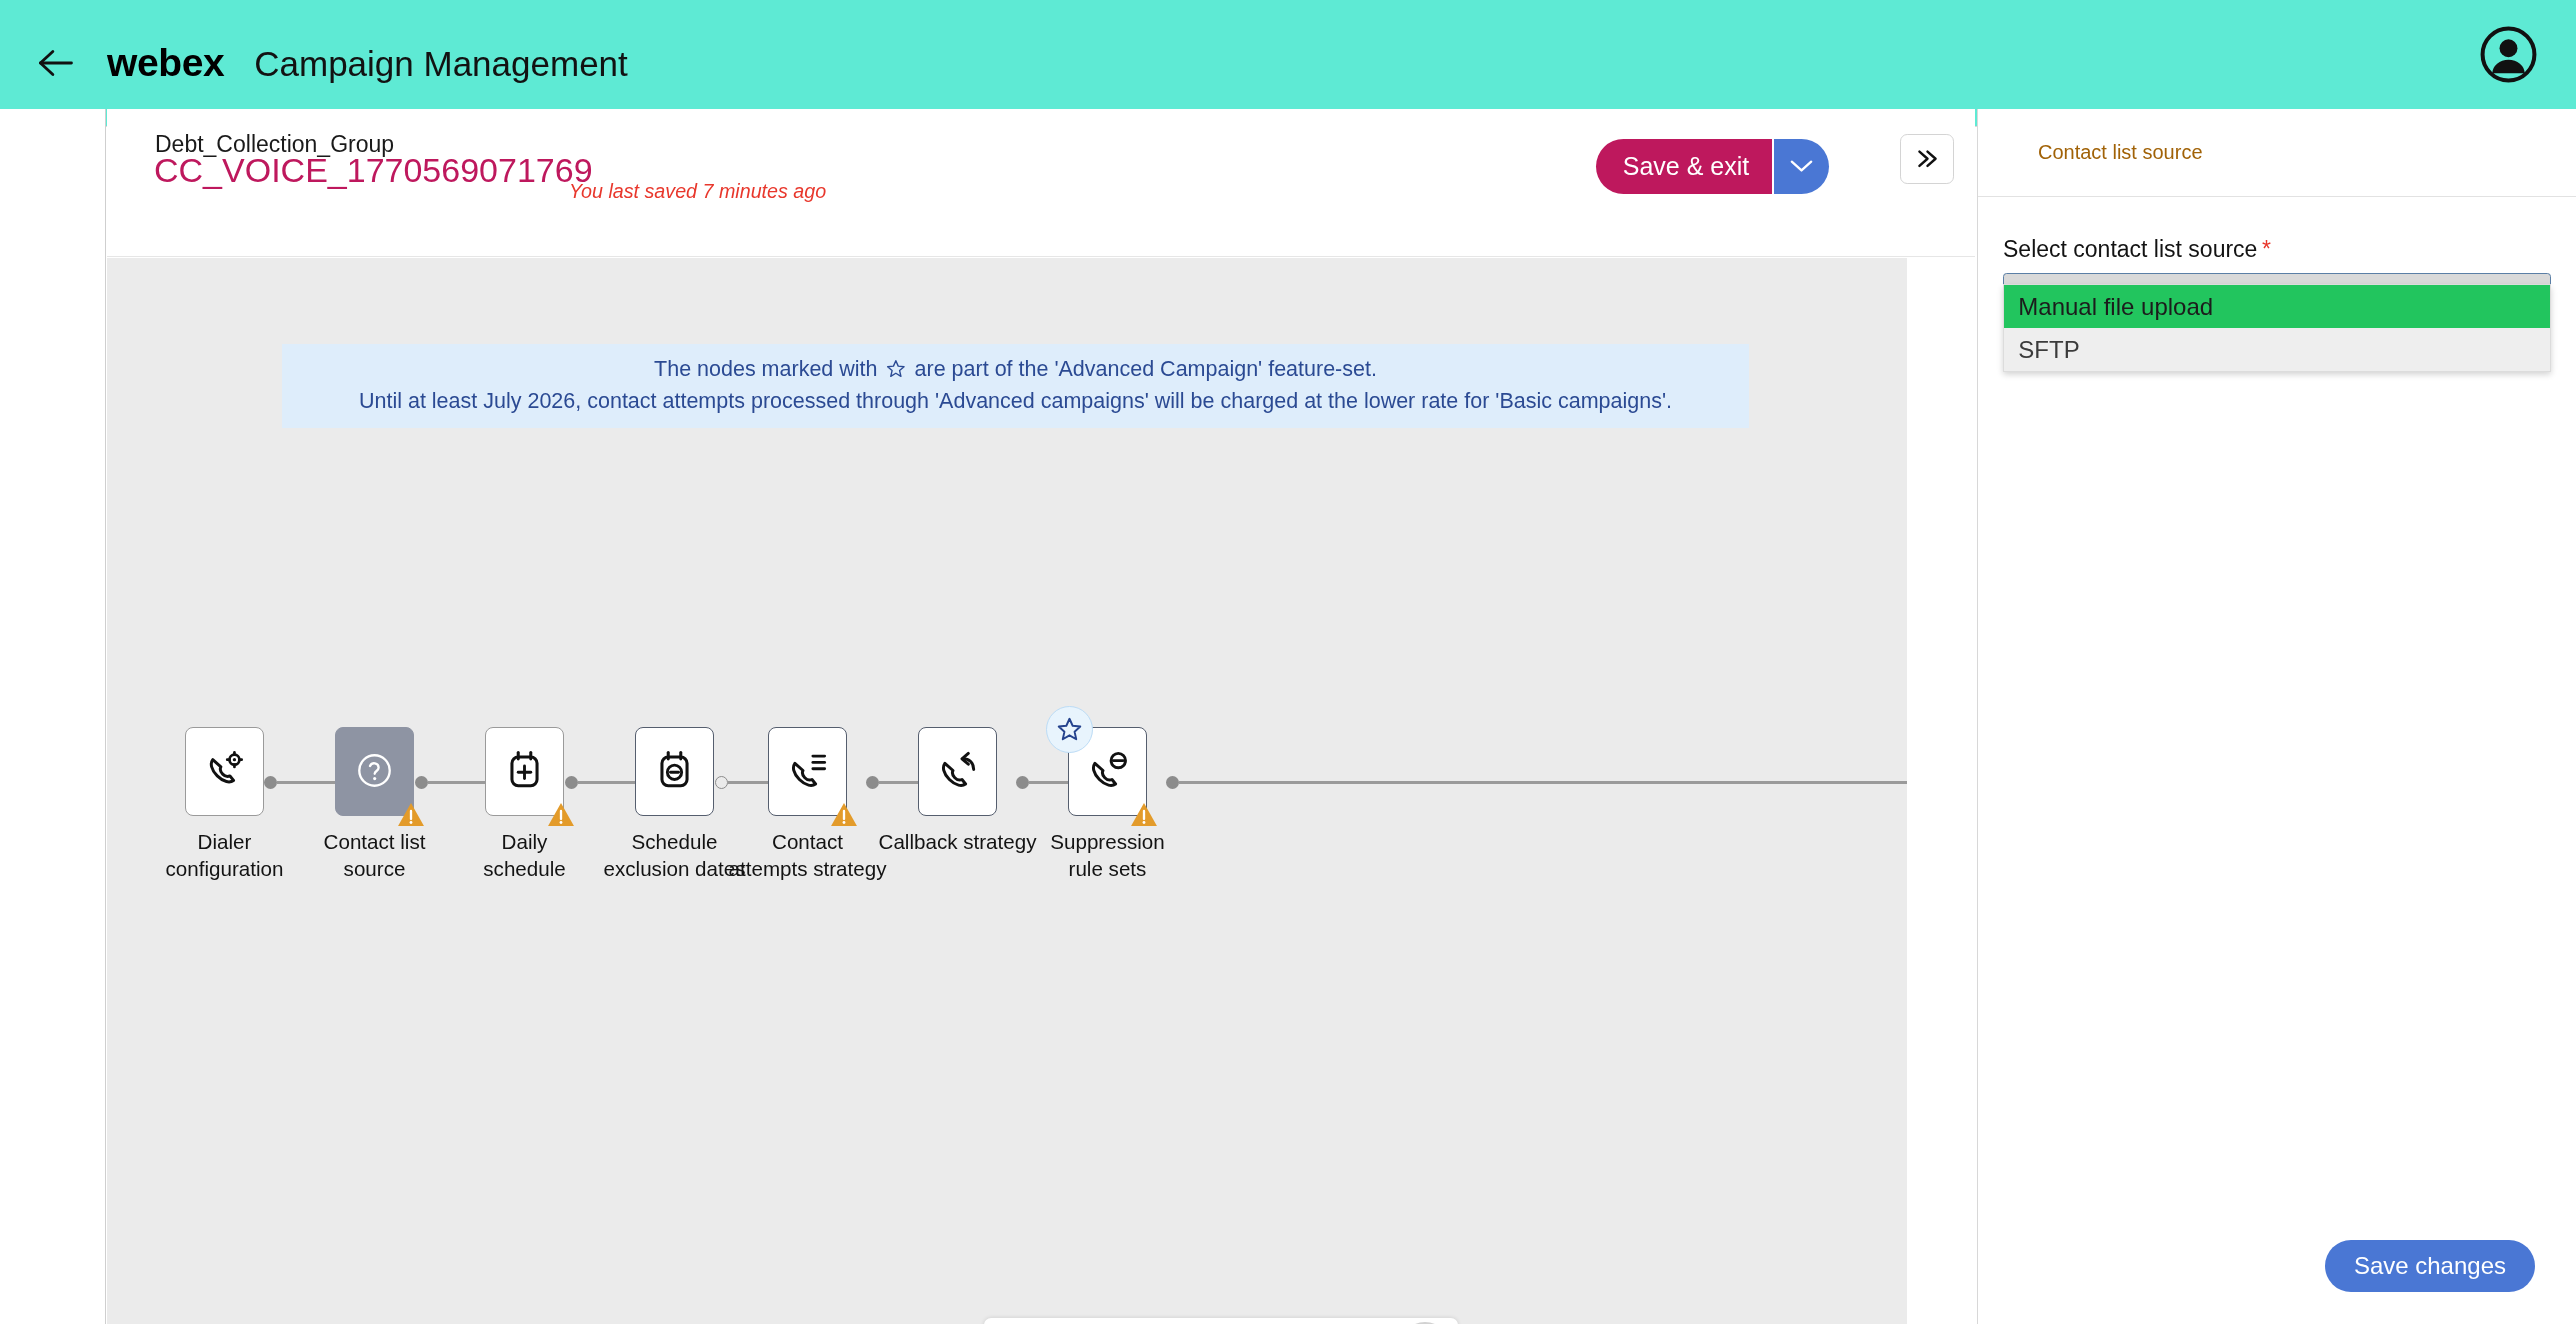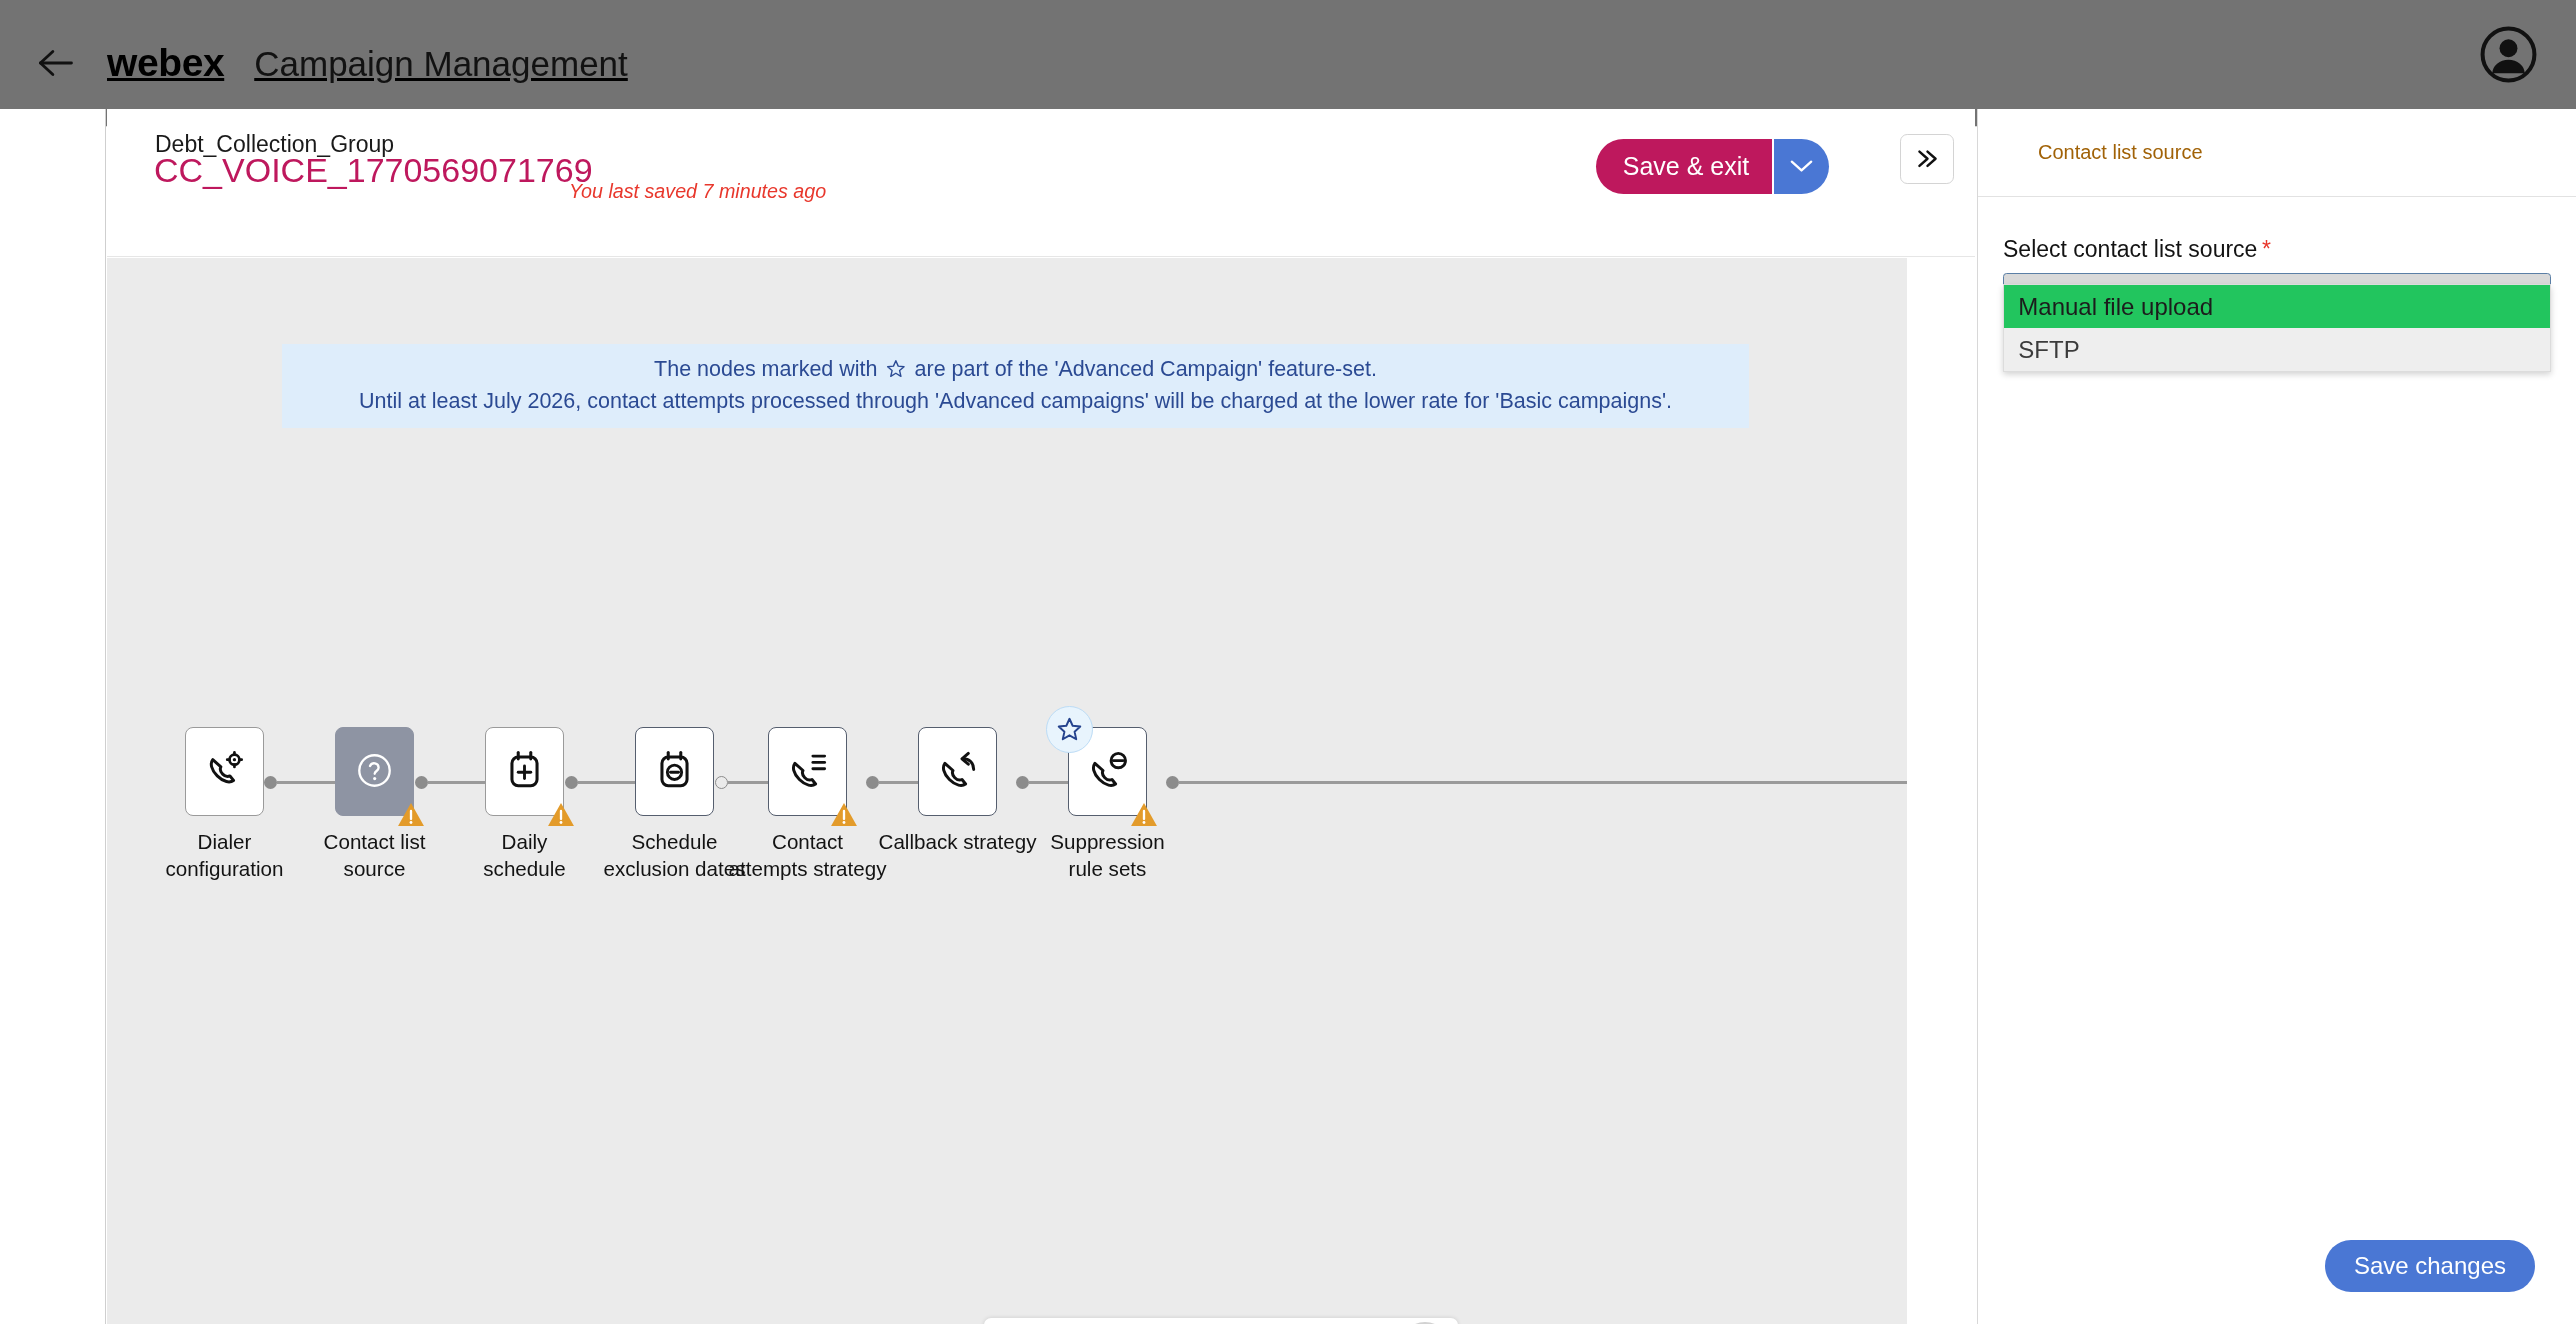--- a/index.html
+++ b/index.html
@@ -7,22 +7,22 @@
     width: 2576px; height: 1324px;
     font-family: "Liberation Sans", sans-serif;
     background: #ffffff;
     overflow: hidden;
   }
   .app { position: relative; width: 2576px; height: 1324px; }
 
   
   .topbar {
     position: absolute; left: 0; top: 0; width: 2576px; height: 127px;
-    background: #737373; border-bottom: 1.8px solid #d8d8d8;
-    display: flex; align-items: center; text-decoration: underline;
+    background: #5eead4; border-bottom: 1.8px solid #d8d8d8;
+    display: flex; align-items: center;
   }
   .back-btn {
     width: 57px; height: 57px; margin-left: 27px;
     display: flex; align-items: center; justify-content: center;
     cursor: pointer; background: none; border: none;
   }
   .brand { margin-left: 23px; display: flex; align-items: baseline; }
   .brand-webex {
     font-size: 39px; font-weight: bold; color: #000000; letter-spacing: -0.4px;
   }

